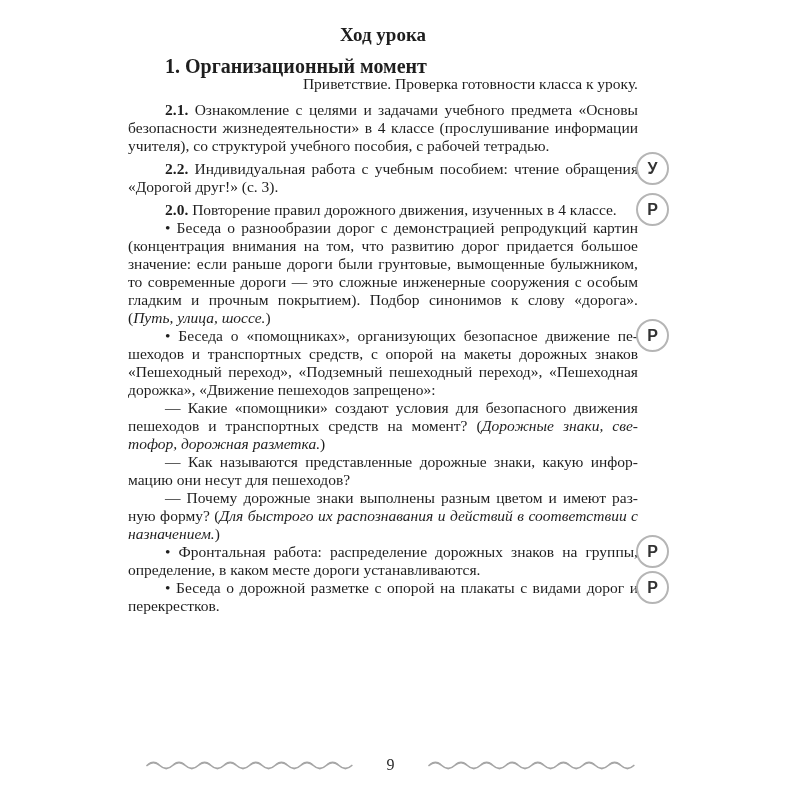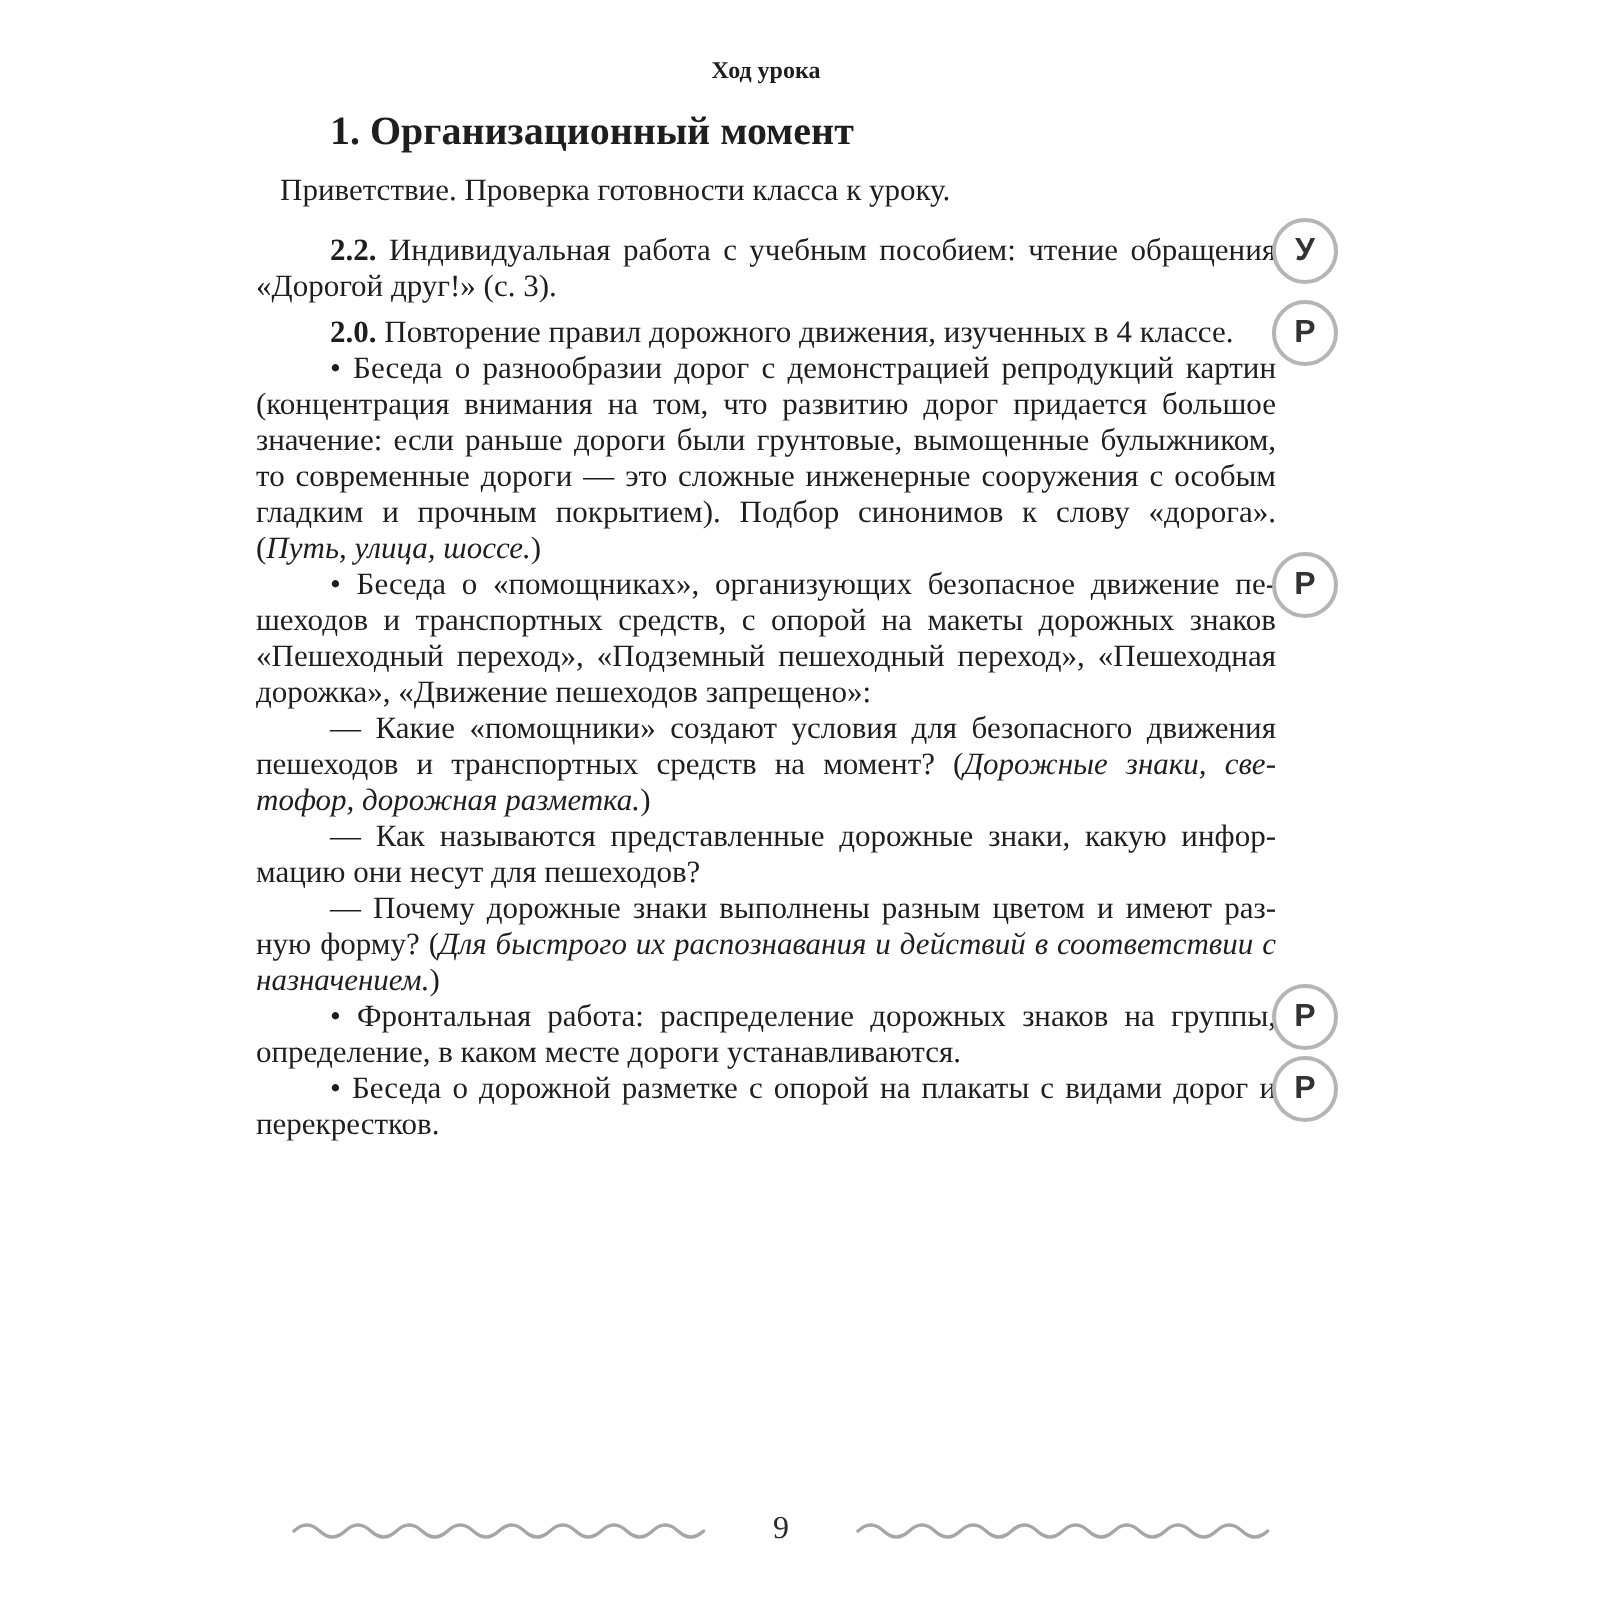--- a/index.html
+++ b/index.html
@@ -15,31 +15,31 @@
     position:absolute;
     left:128px;top:26px;
     width:510px;
     font-size:15.5px;
     line-height:18px;
   }
   .title{
     margin:0 0 13px 0;
     text-align:center;
     font-weight:bold;
-    font-size:12px;
+    font-size:19px;
   }
   .heading{
     margin:0;
     font-weight:bold;
     font-size:20px;
     text-indent:37px;
     text-align:justify;
   }
   .heading.gap{margin-top:9px;}
-  .sec-body{margin:12px;}
+  .sec-body{margin:0;text-align:right;}
   .para{
     position:relative;
     margin:0;
     text-indent:37px;
     text-align:justify;
     hyphens:manual;
   }
   .para.gap{margin-top:5px;}
   .para:first-of-type{margin-top:8px;}
   .badge{
@@ -76,20 +76,21 @@
 <div class="page">
   <div class="content">
 
     <p class="title">Ход урока</p>
 
     <p class="heading">1. Организационный момент</p>
     <p class="sec-body">Приветствие. Проверка готовности класса к уроку.</p>
 
 
     <div id="paragraphs">
+        <p class="para gap"><b>2.1. </b><span>Ознакомление с целями и задачами учебного предмета «Основы безопасности жизнедеятельности» в 4 классе (прослушивание инфор­мации учителя), со структурой учебного пособия, с рабочей тетрадью.</span></p>
         <p class="para gap"><b>2.2. </b><span>Индивидуальная работа с учебным пособием: чтение обращения «Дорогой друг!» (с. 3).</span><span class="badge">У</span></p>
         <p class="para gap"><b>2.0. </b><span>Повторение правил дорожного движения, изученных в 4 классе.</span><span class="badge">Р</span></p>
         <p class="para"><span>• Беседа о разнообразии дорог с демонстрацией репродукций кар­тин (концентрация внимания на том, что развитию дорог придается большое значение: если раньше дороги были грунтовые, вымощенные булыжником, то современные дороги — это сложные инженерные со­оружения с особым гладким и прочным покрытием). Подбор синонимов к слову «дорога». (</span><i>Путь, улица, шоссе.</i><span>)</span></p>
         <p class="para"><span>• Беседа о «помощниках», организующих безопасное движение пе­шеходов и транспортных средств, с опорой на макеты дорожных знаков «Пешеходный переход», «Подземный пешеходный переход», «Пеше­ходная дорожка», «Движение пешеходов запрещено»:</span><span class="badge">Р</span></p>
         <p class="para"><span>— Какие «помощники» создают условия для безопасного движения пешеходов и транспортных средств на момент? (</span><i>Дорожные знаки, све­тофор, дорожная разметка.</i><span>)</span></p>
         <p class="para"><span>— Как называются представленные дорожные знаки, какую инфор­мацию они несут для пешеходов?</span></p>
         <p class="para"><span>— Почему дорожные знаки выполнены разным цветом и имеют раз­ную форму? (</span><i>Для быстрого их распознавания и действий в соответ­ствии с назначением.</i><span>)</span></p>
         <p class="para"><span>• Фронтальная работа: распределение дорожных знаков на группы, определение, в каком месте дороги устанавливаются.</span><span class="badge">Р</span></p>
         <p class="para"><span>• Беседа о дорожной разметке с опорой на плакаты с видами дорог и перекрестков.</span><span class="badge">Р</span></p>
       </div>

